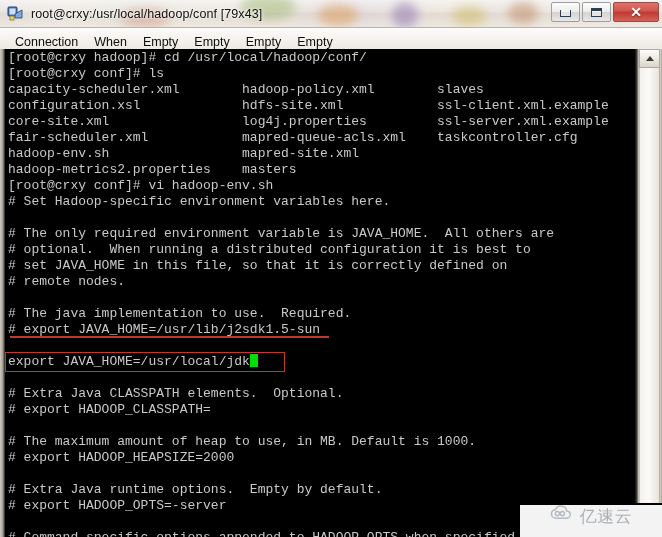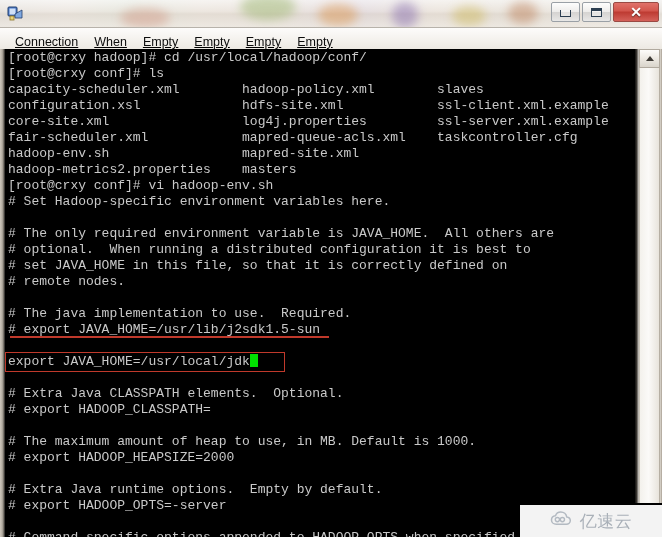--- a/index.html
+++ b/index.html
@@ -134,21 +134,20 @@
     position: absolute;
     left: 0; top: 28px;
     width: 662px;
     height: 30px;
     box-sizing: border-box;
     background: linear-gradient(to bottom, #fdfcfb 0%, #f2efea 50%, #e6e1d9 100%);
     border-bottom: 1px solid #b9b4ab;
     display: flex;
     align-items: center;
     padding-left: 7px;
-    text-decoration: underline;
   }
   .menu-item {
     font-size: 12.5px;
     color: #0d0d0d;
     padding: 1px 8px 2px 8px;
     white-space: nowrap;
     cursor: default;
   }
 
   
@@ -257,21 +256,20 @@
 
   
   #watermark {
     position: absolute;
     right: 0;
     bottom: 0;
     width: 142px;
     height: 32px;
     background: #f3f3f3;
     display: flex;
-    align-items: center;
     justify-content: center;
     gap: 8px;
   }
   #wm-logo { flex: 0 0 auto; }
   #wm-text {
     font-size: 17px;
     color: #a9b0b8;
     font-family: "DejaVu Sans", "Liberation Sans", sans-serif;
     letter-spacing: 0.5px;
   }
@@ -300,20 +298,21 @@
 
     <div id="titlebar-inner">
       <div id="app-icon">
         <svg width="17" height="17" viewBox="0 0 17 17" xmlns="http://www.w3.org/2000/svg">
           <rect x="1" y="2" width="9" height="9" rx="1" fill="#4a78c8" stroke="#23406f" stroke-width="1"></rect>
           <rect x="2.5" y="3.5" width="6" height="6" fill="#cfe0f7"></rect>
           <path d="M8 9 L15 5 L15 13 L8 13 Z" fill="#7fa8e0" stroke="#23406f" stroke-width="0.8"></path>
           <rect x="3" y="11" width="4" height="4" fill="#e8d27a" stroke="#8a7425" stroke-width="0.8"></rect>
         </svg>
       </div>
+      <div id="title-text">root@crxy:/usr/local/hadoop/conf [79x43]</div>
     </div>
 
     <div id="window-controls">
       <div class="win-btn">
         <span class="glyph-min"></span>
       </div>
       <div class="win-btn">
         <span class="glyph-max"></span>
       </div>
       <div class="win-btn close">

